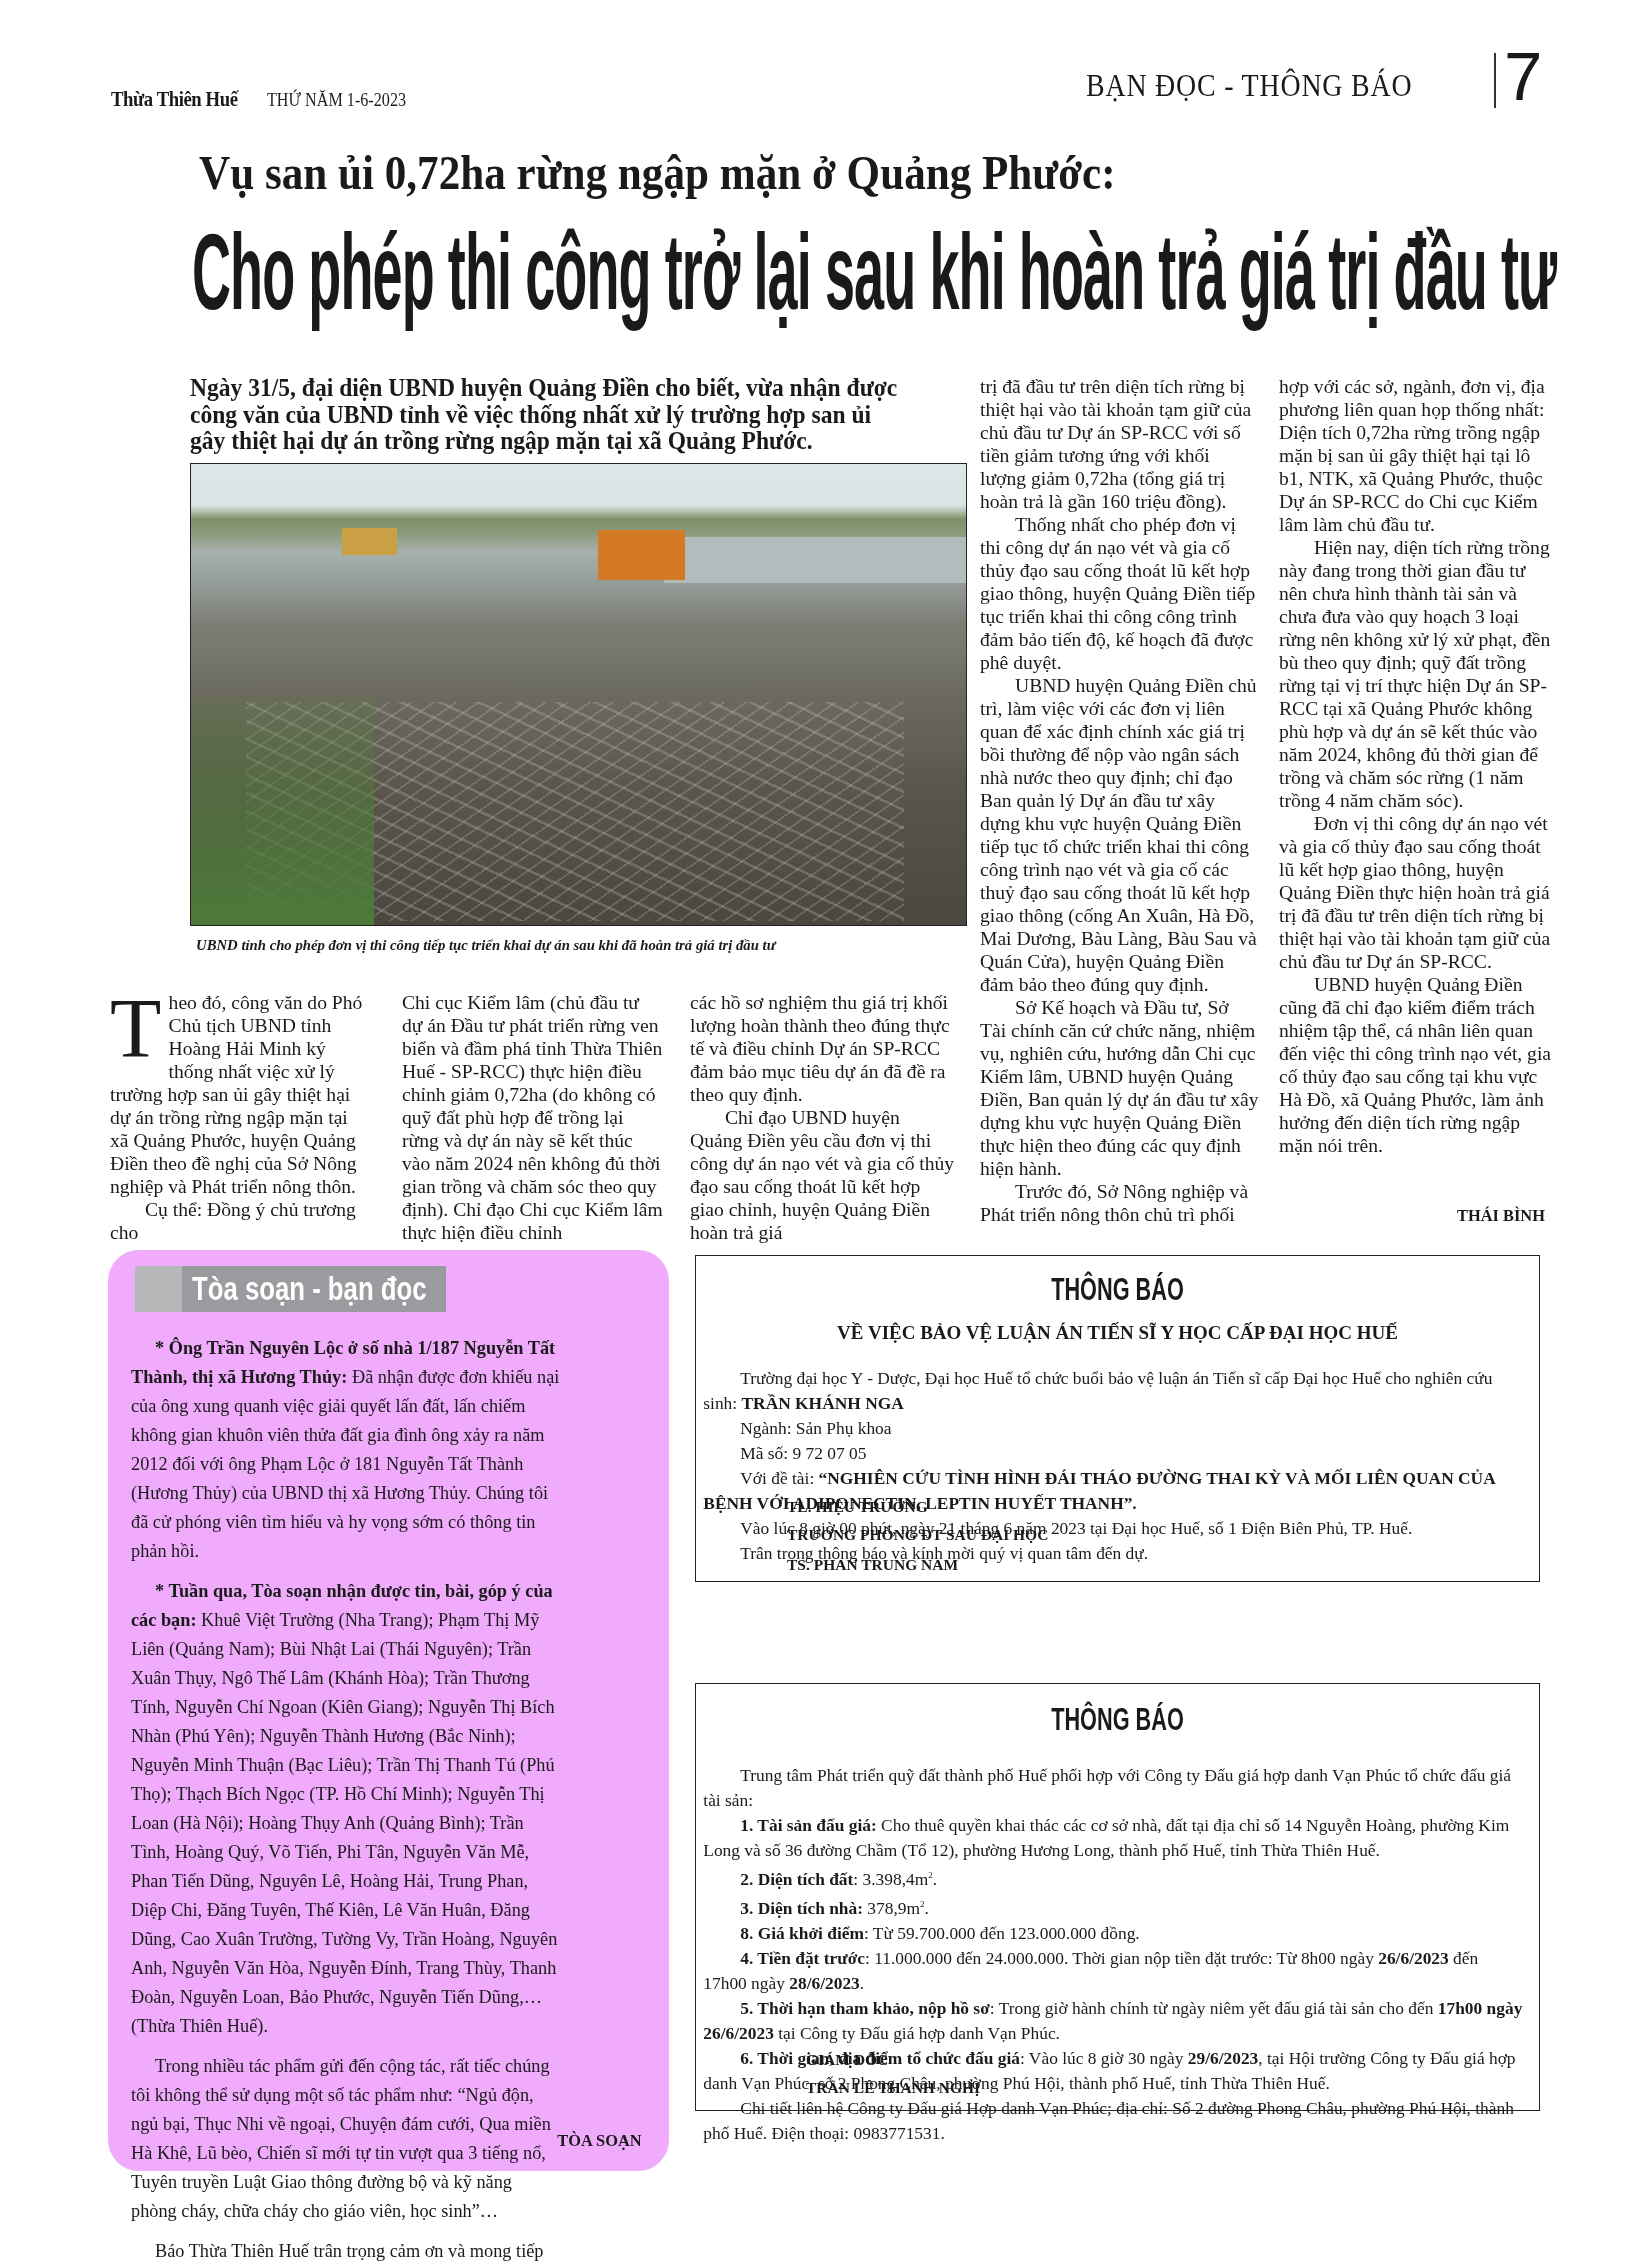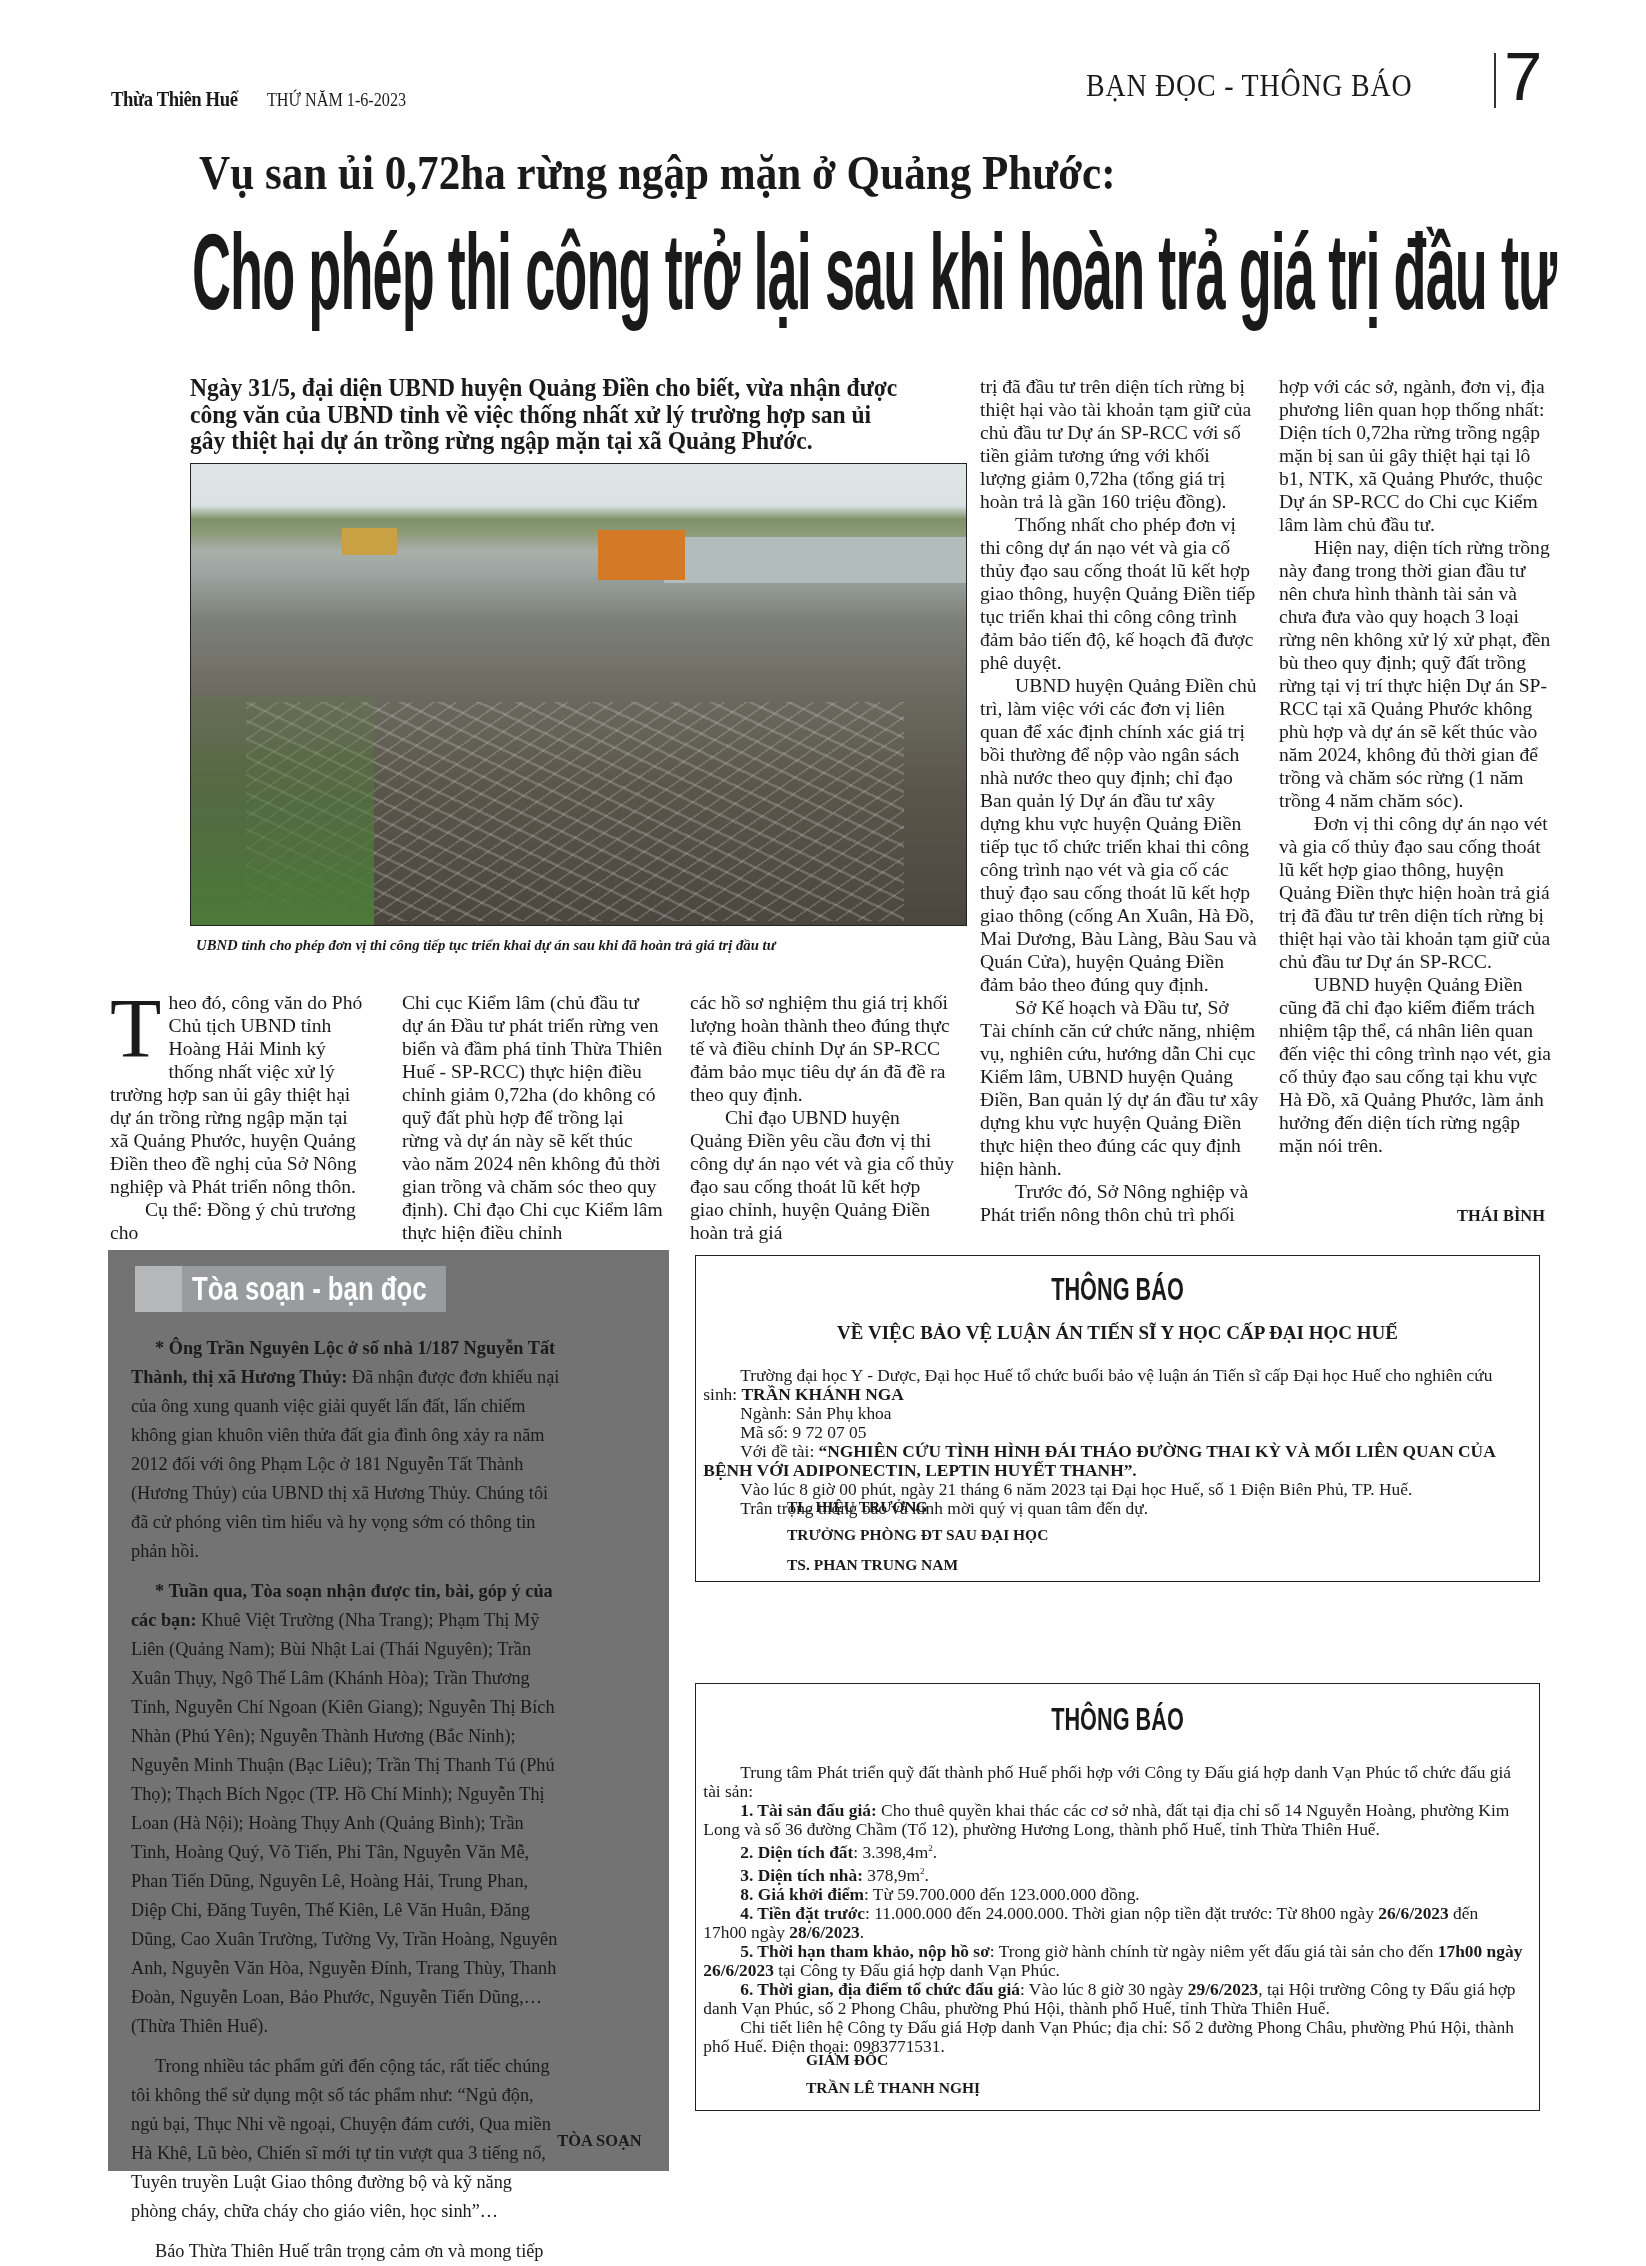--- a/index.html
+++ b/index.html
@@ -30,34 +30,34 @@
      background: repeating-linear-gradient(25deg, rgba(200,200,195,0.25) 0 2.7px, transparent 2.7px 16.4px),
                  repeating-linear-gradient(-35deg, rgba(220,220,215,0.2) 0 1.8px, transparent 1.8px 12.8px); }
   .caption { left:196px; top:936px; font-size:15.5px; font-style:italic; font-weight:bold; transform:scaleX(0.95); transform-origin:left; white-space:nowrap; }
   
   .col { font-size:19.6px; line-height:23px; text-align:left; }
   .col p { margin:0; text-indent:35px; }
   .col p.noind { text-indent:0; }
   .dropcap { float:left; font-size:84px; line-height:68px; margin:3.7px 7.3px 0 0; font-family:"Liberation Serif",serif; }
   .byline { font-weight:bold; font-size:16.4px; }
   
-  .box-left { left:108px; top:1250px; width:561px; height:921px; background:#737373; }
+  .box-left { left:108px; top:1250px; width:561px; height:921px; background:#f0abfc;border-radius:31px; }
   .box-title-wrap { left:27.4px; top:16.4px; width:311px; height:46px; background:#9a9b9e; }
   .box-title-stub { position:absolute; left:0; top:0; width:47px; height:46px; background:#b6b7b9; }
   .box-title { position:absolute; left:57px; top:3.7px; font-family:"Liberation Sans",sans-serif; font-weight:bold; font-size:33px; color:#fff; transform:scaleX(0.78); transform-origin:left; white-space:nowrap; }
   .box-left .text { position:absolute; left:23px; top:84px; width:429px; font-size:18.3px; line-height:29px; }
   .box-left .text p { margin:0 0 11px 0; text-indent:24px; }
   .box-left .sign { position:absolute; right:27.4px; top:881px; font-weight:bold; font-size:16.4px; }
   
   .notice { border:1.8px solid #222; background:#fff; }
   .notice1 { left:695px; top:1255px; width:843px; height:325px; }
   .notice2 { left:695px; top:1683px; width:843px; height:426px; }
   .notice .ttl { position:absolute; left:0; width:100%; text-align:center; font-family:"Liberation Sans",sans-serif; font-weight:bold; font-size:31px; transform:scaleX(0.7); }
   .notice .sub { position:absolute; left:0; width:100%; text-align:center; font-size:19px; font-weight:bold; }
-  .notice .body { position:absolute; left:7.3px; width:822px; font-size:17.4px; line-height:19px; }
+  .notice .body { position:absolute; left:7.3px; width:822px; font-size:17.4px; line-height:25px; }
   .notice .body p { margin:0; text-indent:37px; }
   .notice .sig { position:absolute; left:0; width:100%; font-weight:bold; font-size:15.5px; }
   b { font-weight:bold; }
   sup { font-size:9.1px; }
 </style>
 </head>
 <body>
 
 <div class="abs masthead">Thừa Thiên Huế</div>
 <div class="abs date">THỨ NĂM 1-6-2023</div>

